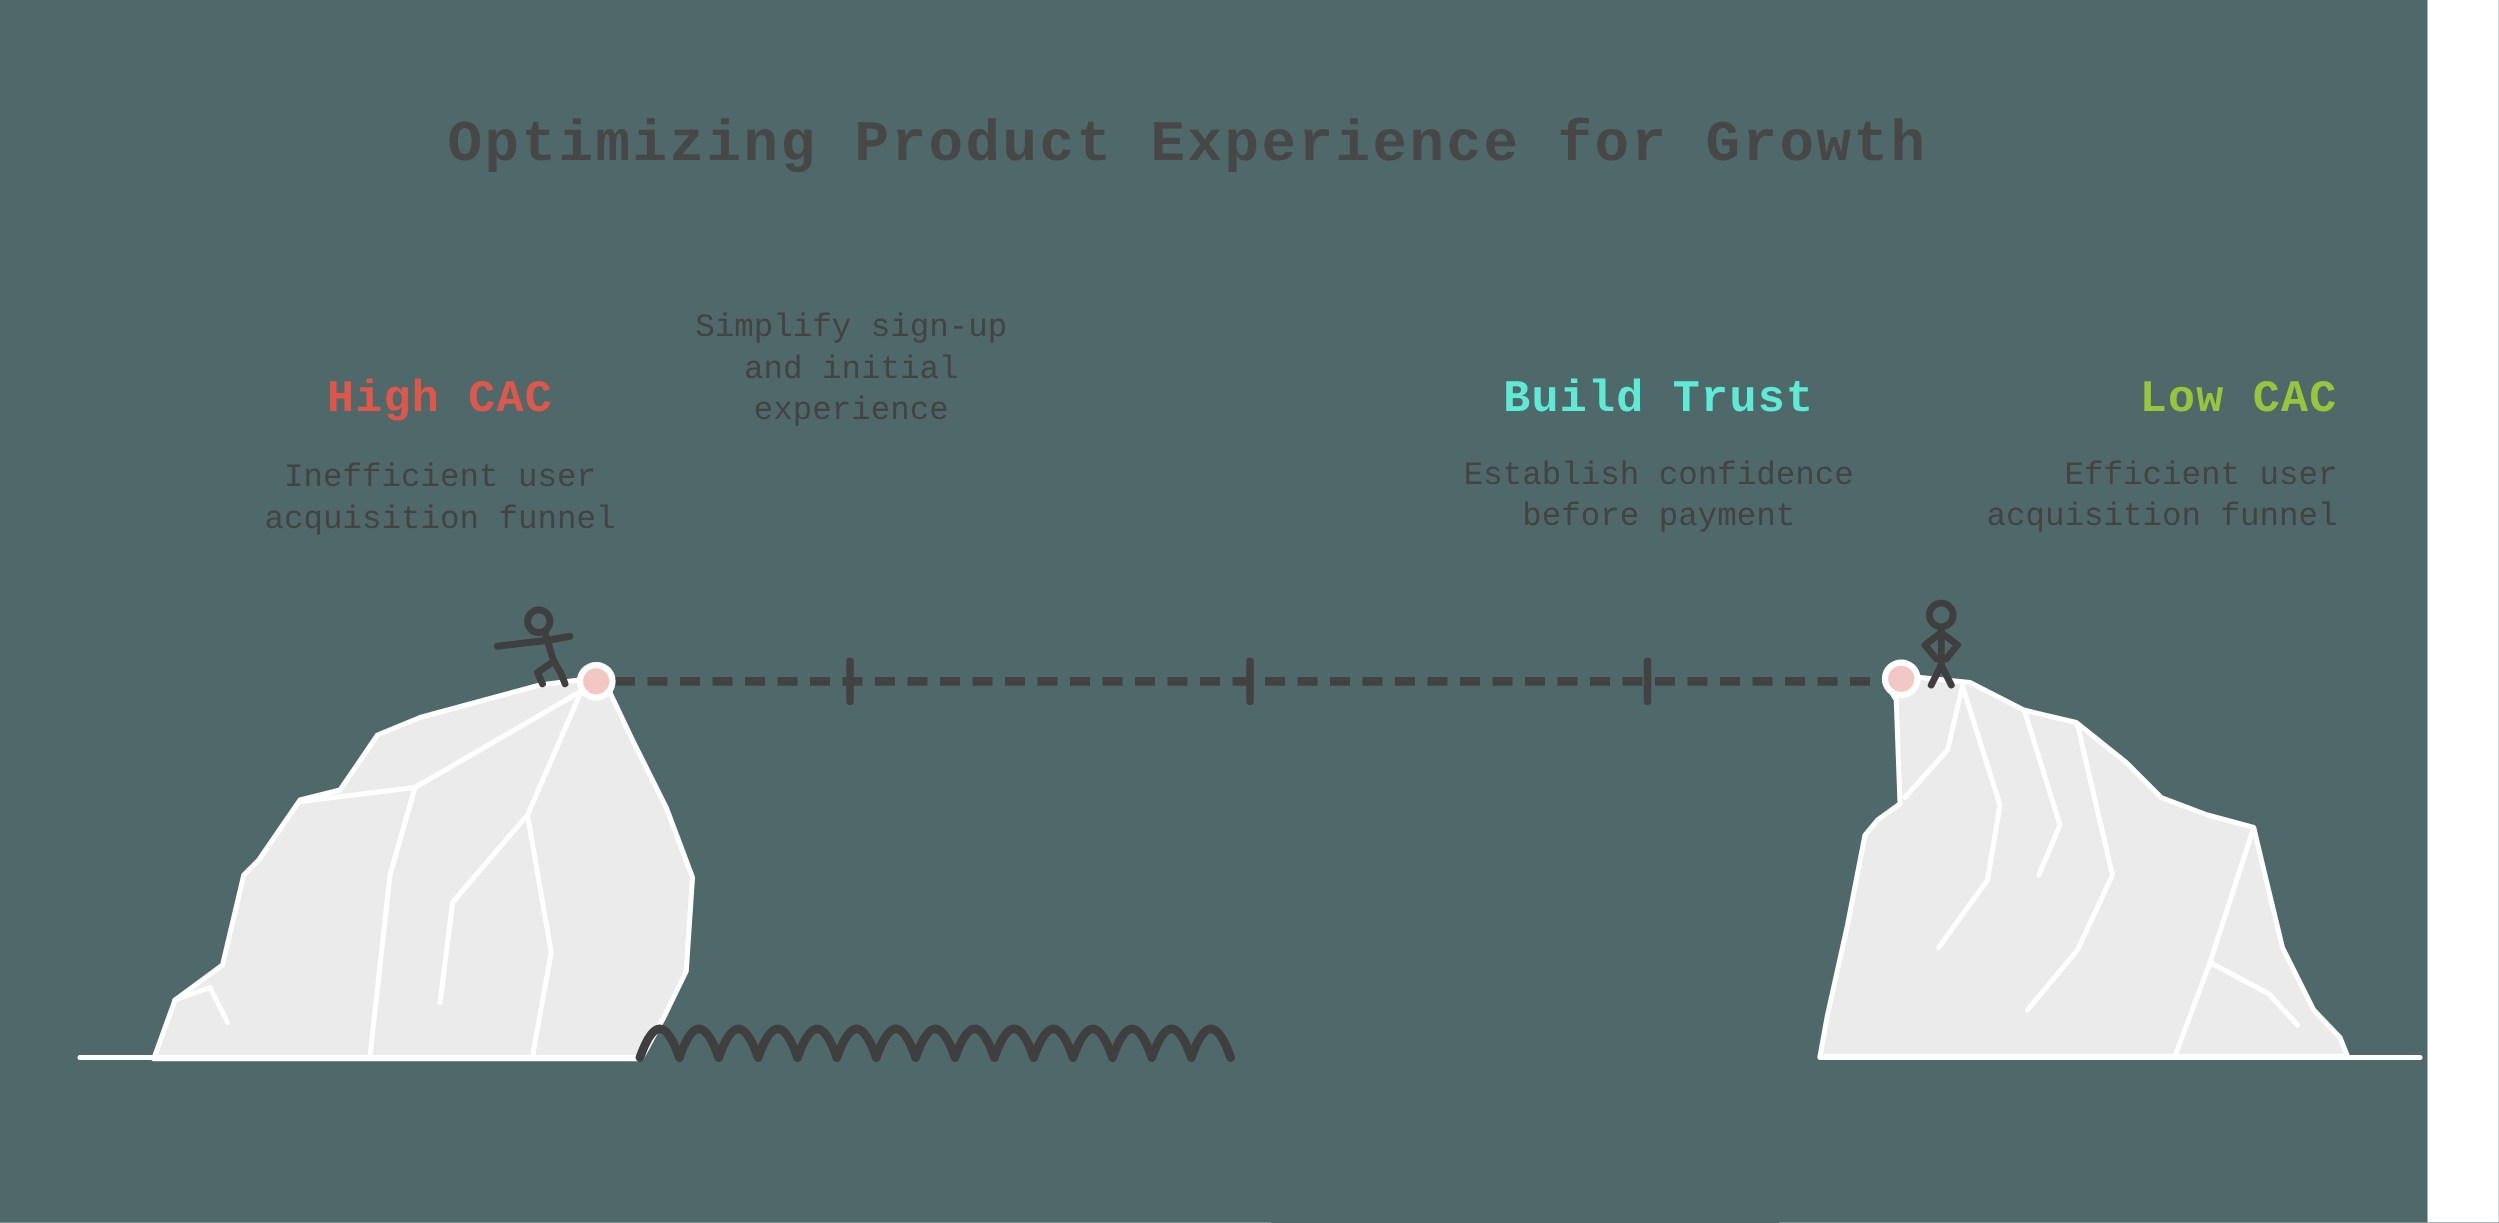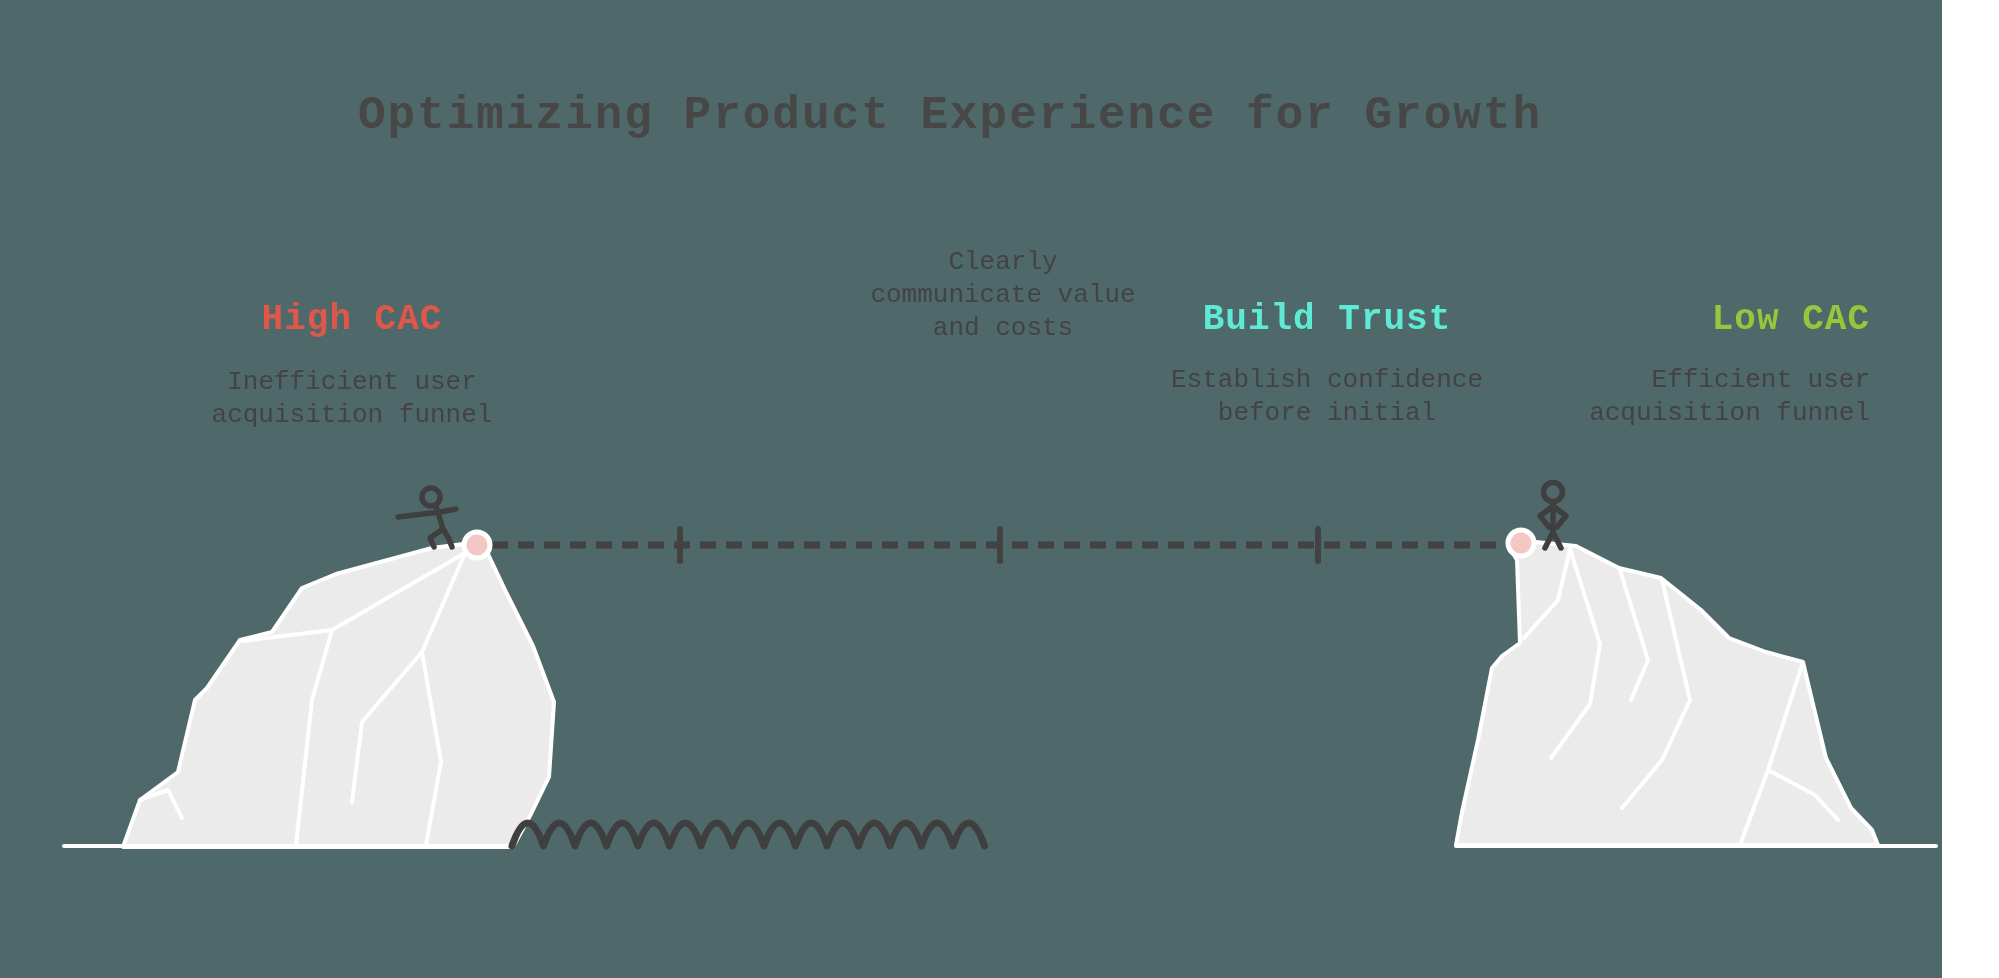--- a/index.html
+++ b/index.html
@@ -73,32 +73,32 @@
 
   <div class="title">Optimizing Product Experience for Growth</div>
 
   <div class="step step1">
     <div class="step-label" style="color: rgb(223, 87, 74);">High CAC</div>
     <div class="step-desc">Inefficient user
 acquisition funnel</div>
   </div>
 
   <div class="step step2">
+    <div class="step-desc">Simplify sign-up
+and initial
+experience</div>
   </div>
 
   <div class="step step3">
-    <div class="step-desc">Clearly
-communicate value
-and costs</div>
   </div>
 
   <div class="step step4">
     <div class="step-label" style="color: #5eead4;">Build Trust</div>
     <div class="step-desc">Establish confidence
-before initial</div>
+before payment</div>
   </div>
 
   <div class="step step5 align-left">
     <div class="step-label" style="color: rgb(149, 198, 60);">Low CAC</div>
     <div class="step-desc">Efficient user
 acquisition funnel</div>
   </div>
 
   <svg class="scene" width="1999" height="978" viewBox="0 0 1999 978">
 

